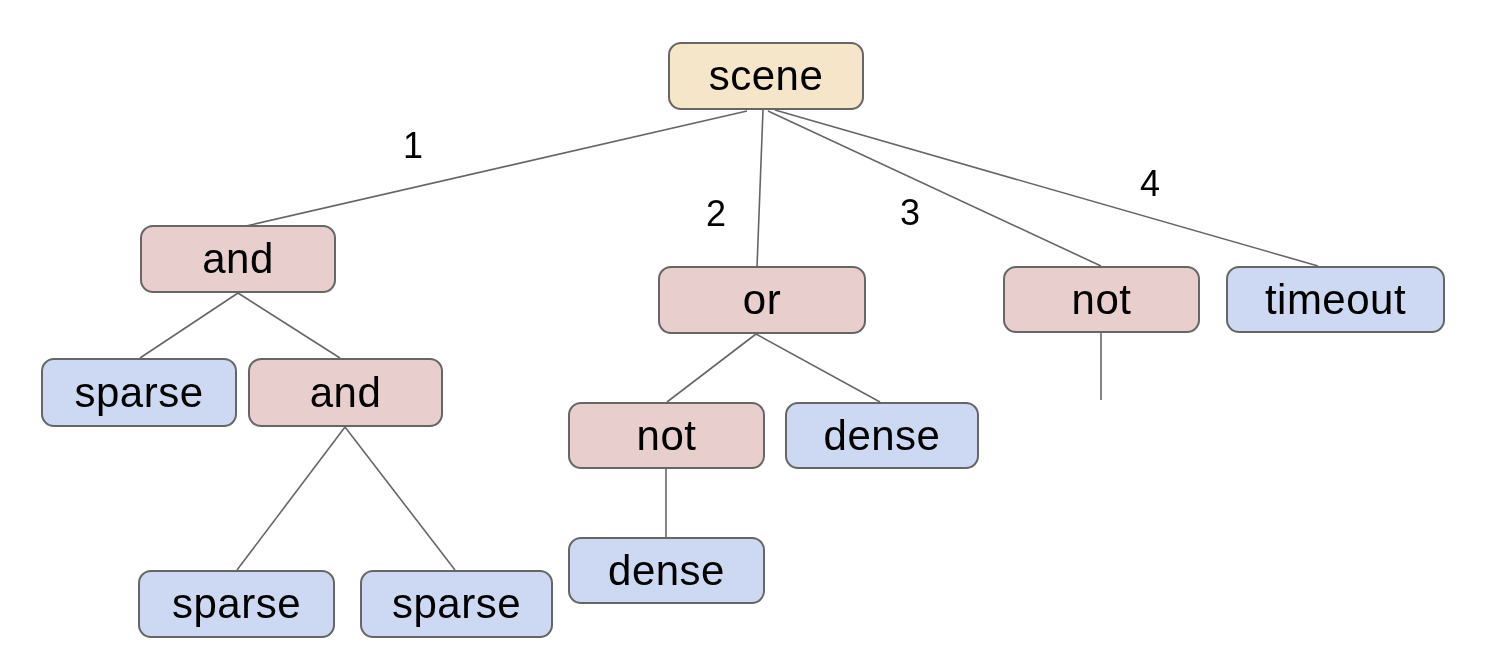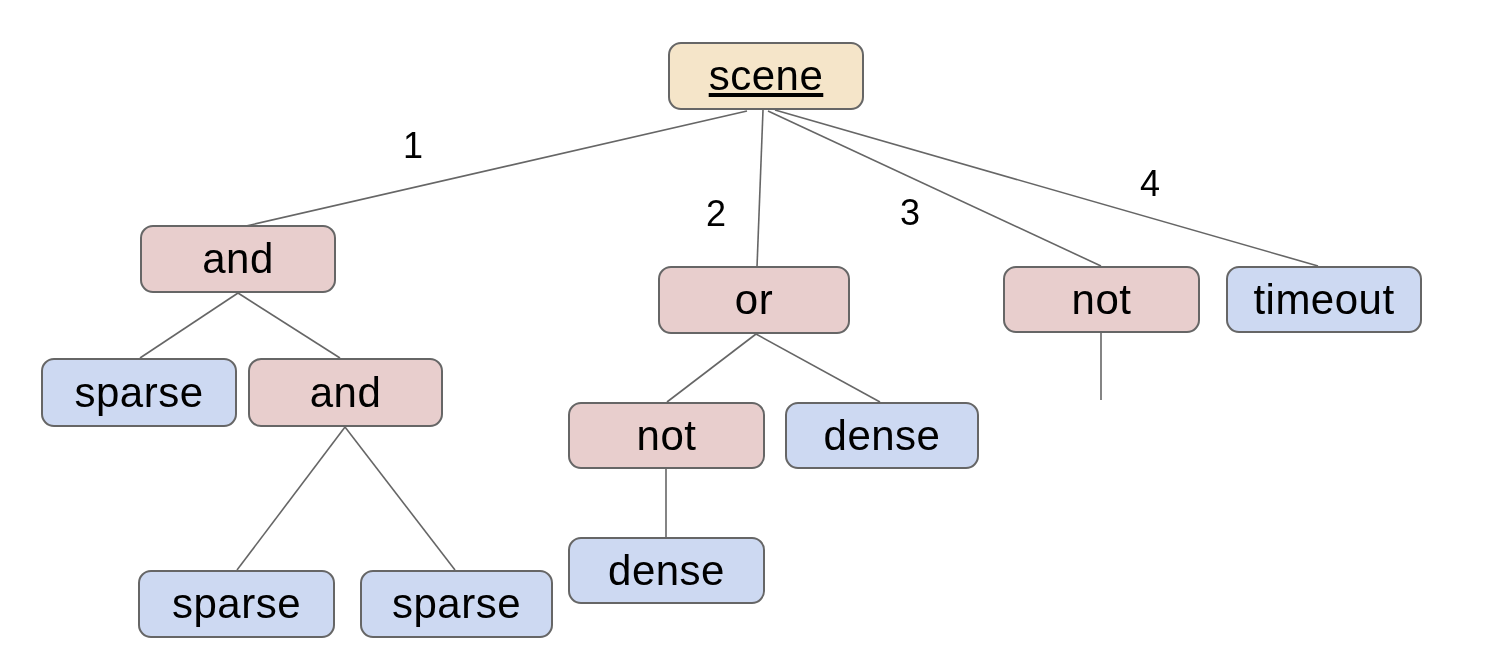--- a/index.html
+++ b/index.html
@@ -72,29 +72,29 @@
     <line x1="238" y1="293" x2="140" y2="358"></line>
     <line x1="238" y1="293" x2="340" y2="358"></line>
     <line x1="345" y1="427" x2="237" y2="570"></line>
     <line x1="345" y1="427" x2="455" y2="570"></line>
     <line x1="756" y1="334" x2="667" y2="402"></line>
     <line x1="756" y1="334" x2="880" y2="402"></line>
     <line x1="666" y1="469" x2="666" y2="537"></line>
     <line x1="1101" y1="333" x2="1101" y2="400"></line>
   </svg>
 
-  <div class="node root" style="left:668px;  top:42px;  width:196px; height:68px;text-decoration:underline;">scene</div>
+  <div class="node root" style="left:668px;  top:42px;  width:196px; height:68px;">scene</div>
 
   <div class="node operator" style="left:140px;  top:225px; width:196px; height:68px;">and</div>
 
-  <div class="node operator" style="left:658px;  top:266px; width:192px; height:68px;text-align:right;">or</div>
+  <div class="node operator" style="left:658px;  top:266px; width:208px; height:68px;text-align:right;">or</div>
 
   <div class="node operator" style="left:1003px; top:266px; width:197px; height:67px;">not</div>
 
-  <div class="node leaf" style="left:1226px; top:266px; width:196px; height:67px;">timeout</div>
+  <div class="node leaf" style="left:1226px; top:266px; width:219px; height:67px;">timeout</div>
 
   <div class="node leaf" style="left:41px;   top:358px; width:196px; height:69px;">sparse</div>
 
   <div class="node operator" style="left:248px;  top:358px; width:195px; height:69px;">and</div>
 
   <div class="node operator" style="left:568px;  top:402px; width:197px; height:67px;">not</div>
 
   <div class="node leaf" style="left:785px;  top:402px; width:194px; height:67px;">dense</div>
 
 

